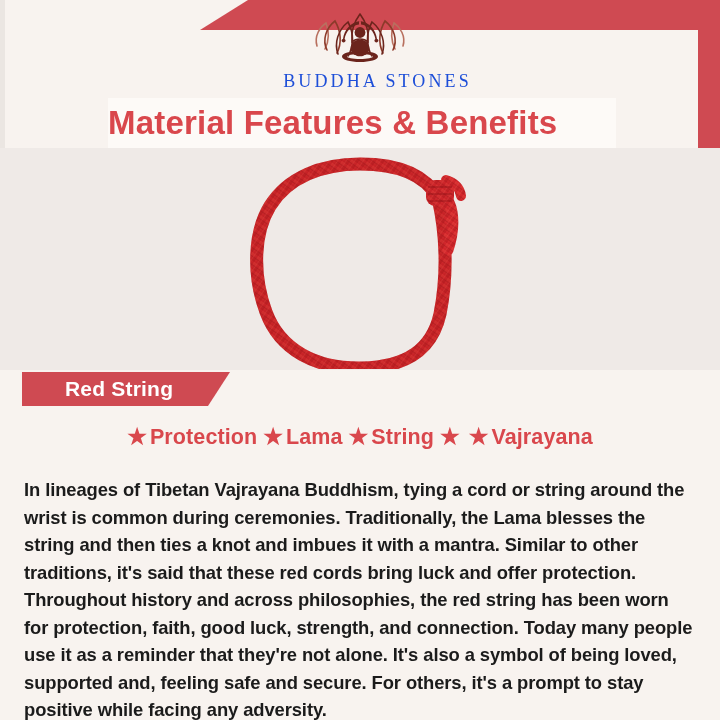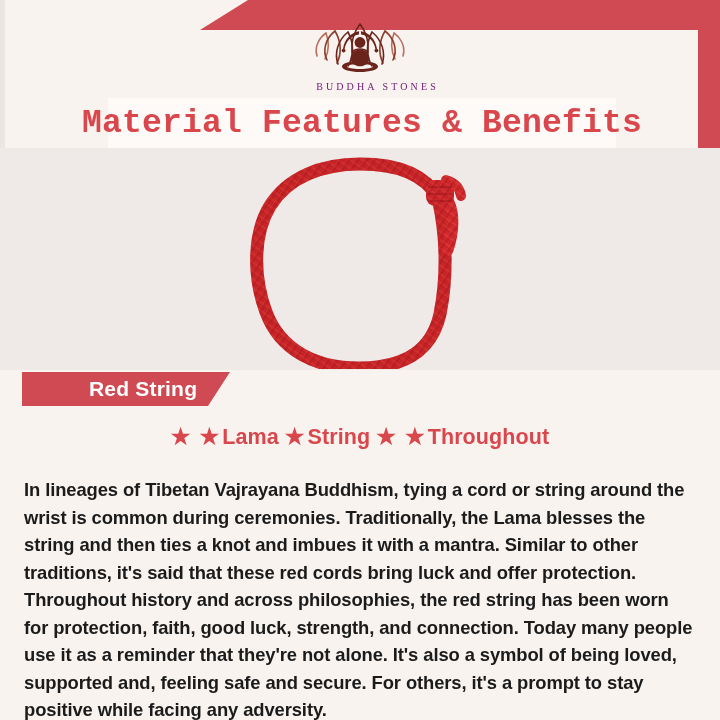--- a/index.html
+++ b/index.html
@@ -82,40 +82,38 @@
     align-items: center;
     margin-bottom: 2px;
   }
   .logo-mark {
     width: 112px;
     height: 58px;
     display: block;
   }
   .logo-word {
     font-family: "Liberation Serif", serif;
-    font-size: 10px;
+    font-size: 18px;
     letter-spacing: 3.1px;
-    color: #701a75;
+    color: #1d4ed8;
     margin-top: 3px;
     text-indent: 3px;
     margin-left: 32px;
   }
 
   
   .title-band {
     position: absolute;
     top: 98px;
     left: 108px;
     width: 508px;
     height: 50px;
     background: #fdfaf7;
     display: flex;
     align-items: center;
-    justify-content: center;
-    font-family: Liberation Mono, monospace;
   }
   .title-text {
     font-size: 33px;
     font-weight: bold;
     color: #d9474c;
     letter-spacing: 0.2px;
     white-space: nowrap;
   }
 
   
@@ -156,21 +154,21 @@
     height: 34px;
     background: #cf4a52;
     clip-path: polygon(0 0, 208px 0, 186px 34px, 0 34px);
     display: flex;
     align-items: center;
   }
   .ribbon-text {
     color: #ffffff;
     font-size: 21px;
     font-weight: bold;
-    padding-left: 67px;
+    padding-left: 43px;
     letter-spacing: 0.2px;
   }
 
   
   .benefits {
     position: absolute;
     top: 420px;
     left: 0;
     width: 720px;
     height: 34px;
@@ -299,33 +297,34 @@
 
   <div class="lower"></div>
 
   <div class="ribbon">
     <span class="ribbon-text">Red String</span>
   </div>
 
   <div class="benefits">
     <div class="benefit">
       <span class="star">★</span>
+      <span class="label">Protection</span>
     </div>
     <div class="benefit">
       <span class="star">★</span>
       <span class="label">Lama</span>
     </div>
     <div class="benefit">
       <span class="star">★</span>
       <span class="label">String</span>
     </div>
     <div class="benefit">
       <span class="star">★</span>
     </div>
     <div class="benefit">
       <span class="star">★</span>
-      <span class="label">Throughout</span>
+      <span class="label">Vajrayana</span>
     </div>
   </div>
 
   <p class="body-copy">In lineages of Tibetan Vajrayana Buddhism, tying a cord or string around the wrist is common during ceremonies. Traditionally, the Lama blesses the string and then ties a knot and imbues it with a mantra. Similar to other traditions, it's said that these red cords bring luck and offer protection. Throughout history and across philosophies, the red string has been worn for protection, faith, good luck, strength, and connection. Today many people use it as a reminder that they're not alone. It's also a symbol of being loved, supported and, feeling safe and secure. For others, it's a prompt to stay positive while facing any adversity.</p>
 
 </div>
 
 </body></html>

